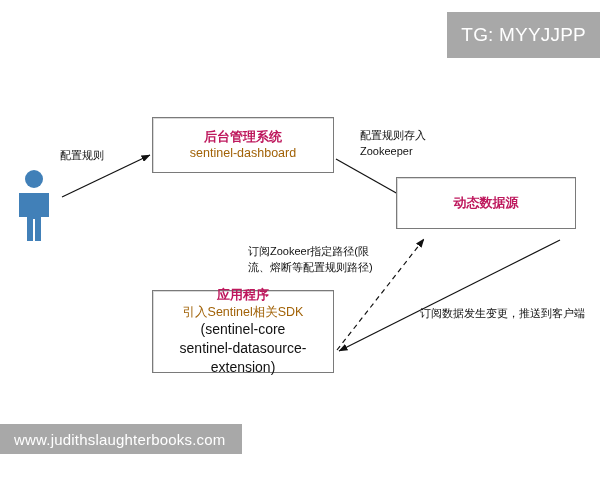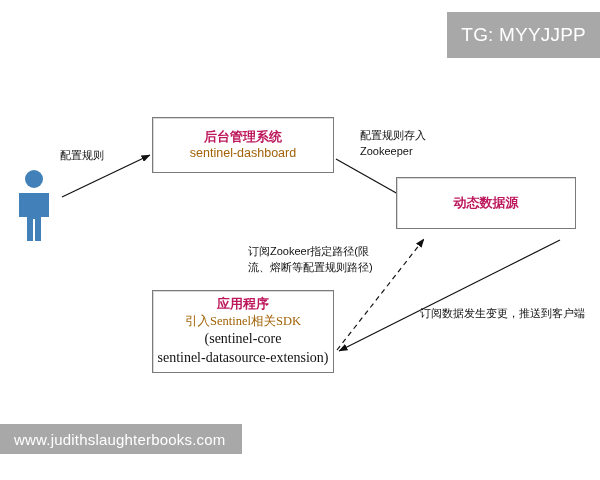--- a/index.html
+++ b/index.html
@@ -71,21 +71,21 @@
     color: #a16207;
   }
   .node .sub-small {
     font-size: 14px;
     font-weight: 400;
     color: #111111;
   }
 
   #node-dashboard { left: 152px; top: 117px; width: 182px; height: 56px; }
   #node-datasource { left: 396px; top: 177px; width: 180px; height: 52px; }
-  #node-application { left: 152px; top: 290px; width: 182px; height: 83px; font-family: Liberation Serif, serif; }
+  #node-application { left: 152px; top: 290px; width: 182px; height: 83px; }
 
   
   #actor {
     position: absolute;
     left: 10px;
     top: 168px;
     width: 48px;
     height: 74px;
   }
 

